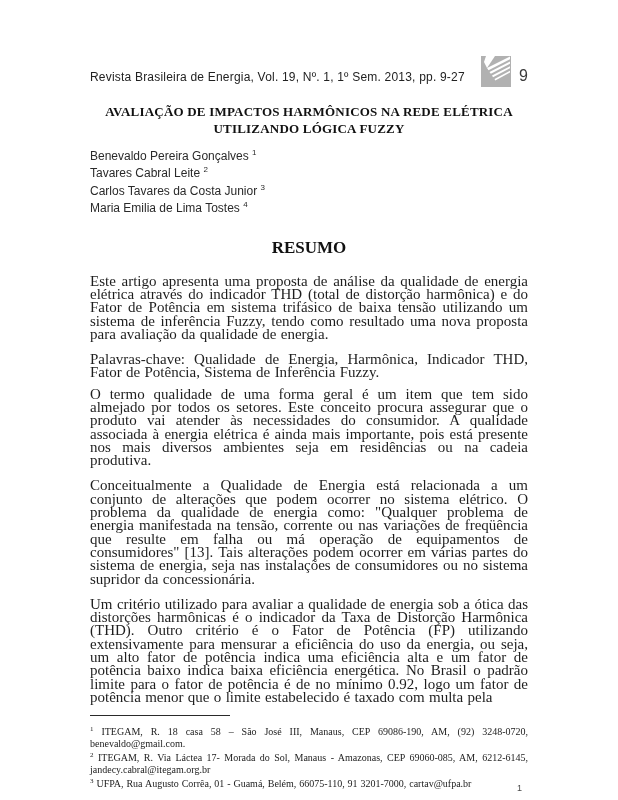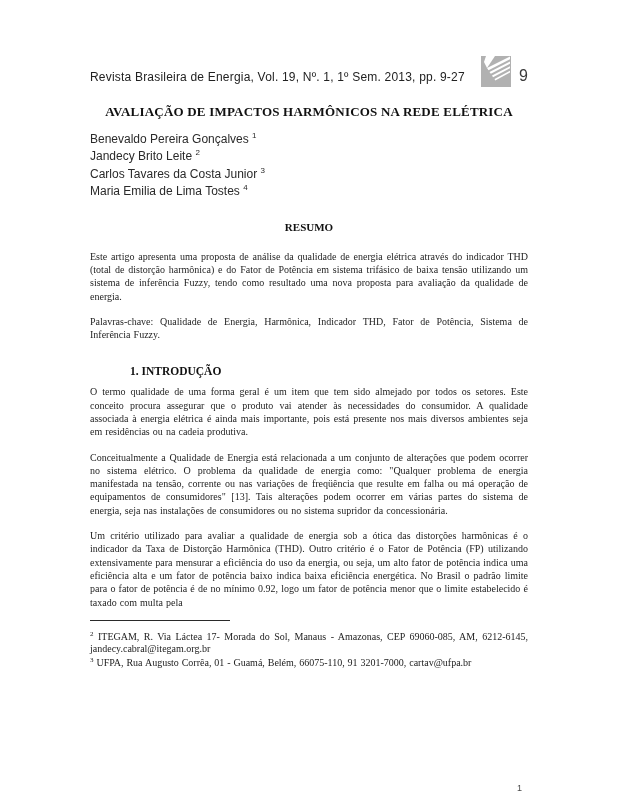--- a/index.html
+++ b/index.html
@@ -56,27 +56,27 @@
     font-size:12px;
     line-height:13.4px;
     color:#2a2a2a;
   }
   .authors sup{font-size:8px;}
   
   .resumo-heading{
     margin-top:22px;
     text-align:center;
     font-weight:bold;
-    font-size:11px;
+    font-size:17px;
     color:#111;
   }
   .para{
     margin:0;
     margin-top:12px;
-    font-size:10px;
+    font-size:15px;
     line-height:13.3px;
     text-align:justify;
     word-spacing:0.6px;
   }
   .para.first-abstract{margin-top:17px;}
   
   .section-heading{
     margin-top:24px;
     margin-left:40px;
     font-weight:bold;
@@ -128,40 +128,41 @@
           <polygon points="8.5,16 29,5.5 29,7.8 9.8,17.8" fill="#ffffff"></polygon>
           <polygon points="11,19.5 29,10.2 29,12.2 12,21.2" fill="#ffffff"></polygon>
           <polygon points="13.5,23 29,14.8 29,16.6 14.3,24.4" fill="#ffffff"></polygon>
         </svg>
       </span>
       <span class="header-page-num">9</span>
     </div>
 
     <div class="title-block">
       <div>AVALIAÇÃO DE IMPACTOS HARMÔNICOS NA REDE ELÉTRICA</div>
+      <div>UTILIZANDO LÓGICA FUZZY</div>
     </div>
 
     <div class="authors">
       <div><span>Benevaldo Pereira Gonçalves </span><sup>1</sup></div>
-      <div><span>Jandecy Brito Leite </span><sup>2</sup></div>
+      <div><span>Tavares Cabral Leite </span><sup>2</sup></div>
       <div><span>Carlos Tavares da Costa Junior </span><sup>3</sup></div>
       <div><span>Maria Emilia de Lima Tostes </span><sup>4</sup></div>
     </div>
 
     <div class="resumo-heading">RESUMO</div>
     <p class="para first-abstract">Este artigo apresenta uma proposta de análise da qualidade de energia elétrica através do indicador THD (total de distorção harmônica) e do Fator de Potência em sistema trifásico de baixa tensão utilizando um sistema de inferência Fuzzy, tendo como resultado uma nova proposta para avaliação da qualidade de energia.</p>
     <p class="para">Palavras-chave: Qualidade de Energia, Harmônica, Indicador THD, Fator de Potência, Sistema de Inferência Fuzzy.</p>
 
-    <div class="section-heading">1. INTRODUÇÃO</div>
     <p class="para after-heading">O termo qualidade de uma forma geral é um item que tem sido almejado por todos os setores. Este conceito procura assegurar que o produto vai atender às necessidades do consumidor. A qualidade associada à energia elétrica é ainda mais importante, pois está presente nos mais diversos ambientes seja em residências ou na cadeia produtiva.</p>
     <p class="para">Conceitualmente a Qualidade de Energia está relacionada a um conjunto de alterações que podem ocorrer no sistema elétrico. O problema da qualidade de energia como: "Qualquer problema de energia manifestada na tensão, corrente ou nas variações de freqüência que resulte em falha ou má operação de equipamentos de consumidores" [13]. Tais alterações podem ocorrer em várias partes do sistema de energia, seja nas instalações de consumidores ou no sistema supridor da concessionária.</p>
     <p class="para">Um critério utilizado para avaliar a qualidade de energia sob a ótica das distorções harmônicas é o indicador da Taxa de Distorção Harmônica (THD). Outro critério é o Fator de Potência (FP) utilizando extensivamente para mensurar a eficiência do uso da energia, ou seja, um alto fator de potência indica uma eficiência alta e um fator de potência baixo indica baixa eficiência energética. No Brasil o padrão limite para o fator de potência é de no mínimo 0.92, logo um fator de potência menor que o limite estabelecido é taxado com multa pela</p>
 
     <hr class="footnote-rule">
     <div class="footnotes">
+      <p class="footnote"><sup>1</sup> <span>ITEGAM, R. 18 casa 58 – São José III, Manaus, CEP 69086-190, AM, (92) 3248-0720, benevaldo@gmail.com.</span></p>
       <p class="footnote"><sup>2</sup> <span>ITEGAM, R. Via Láctea 17- Morada do Sol, Manaus - Amazonas, CEP 69060-085, AM, 6212-6145, jandecy.cabral@itegam.org.br</span></p>
       <p class="footnote"><sup>3</sup> <span>UFPA, Rua Augusto Corrêa, 01 - Guamá, Belém, 66075-110, 91 3201-7000, cartav@ufpa.br</span></p>
     </div>
 
   </div>
 
   <div class="footer-page-num">1</div>
 </div>
 
 </body></html>

